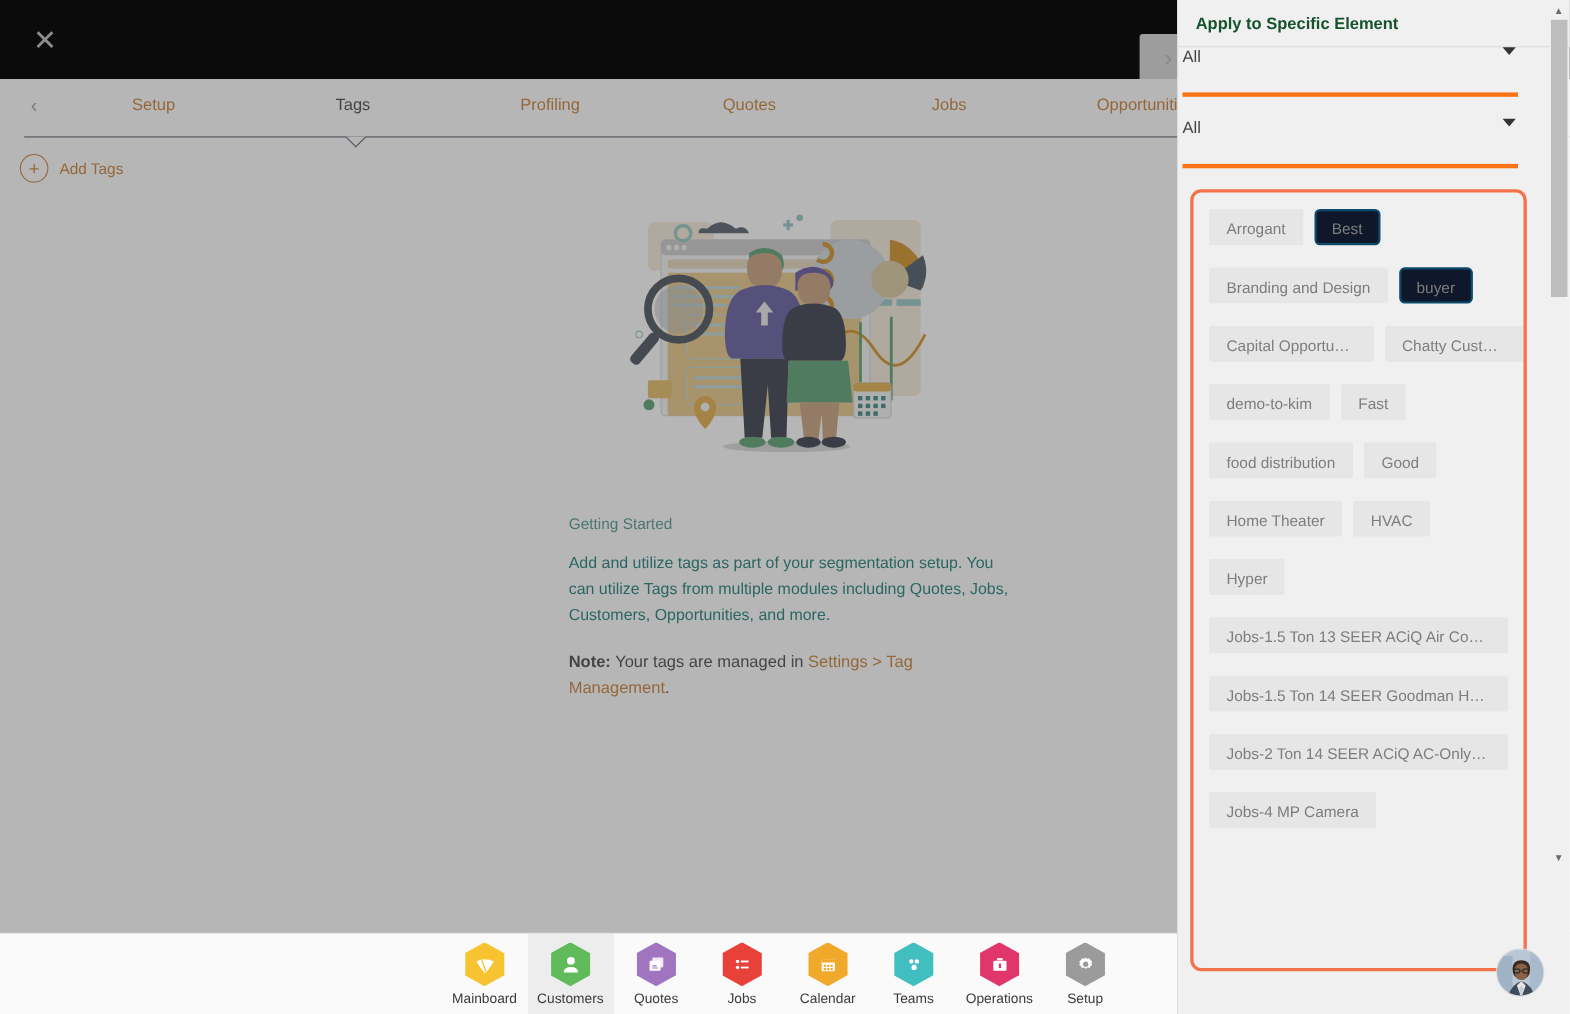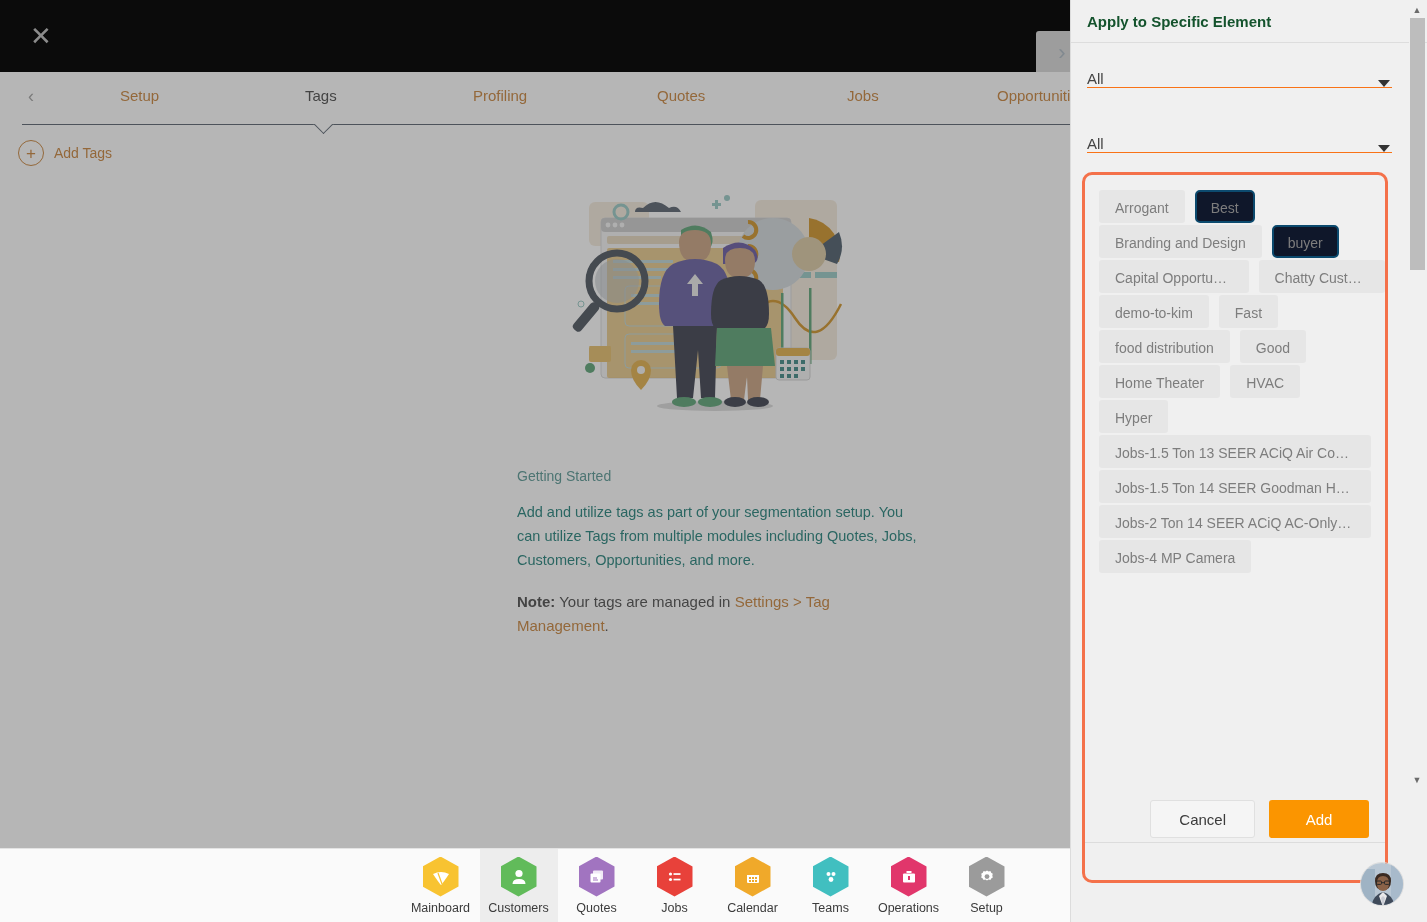--- a/index.html
+++ b/index.html
@@ -123,43 +123,43 @@
     background: #f0f0f0; border-left: 1px solid #dcdcdc;
   }
   .panel-header {
     position: absolute; left: 0; top: 0; width: 357px; height: 43px;
     display: flex; align-items: center; padding-left: 16px;
     border-bottom: 1px solid #dddddd; background: #f0f0f0;
   }
   .panel-title { font-size: 15px; font-weight: bold; color: #14532d; }
 
   .sel-row {
-    position: absolute; left: 16px; width: 305px; height: 45px;
-    border-bottom: 1px solid #f97316; display: flex; align-items: flex-end;
+    position: absolute; left: 4px; width: 305px; height: 45px;
+    border-bottom: 4px solid #f97316; display: flex; align-items: flex-start;
     cursor: pointer;
   }
   .sel-value { font-size: 15px; color: #444; flex: 1; }
   .caret-dn {
     width: 0; height: 0; border-left: 6px solid transparent;
     border-right: 6px solid transparent; border-top: 7px solid #333;
     margin-right: 2px;
   }
 
   
   .tagbox {
     position: absolute; left: 1082px; top: 172px; width: 306px; height: 711px;
     border: 3px solid #f4714a; border-radius: 10px; pointer-events: none;
     z-index: 30;
   }
 
   .tags-scroll {
     position: absolute; left: 1085px; top: 176px; width: 300px; height: 620px;
     overflow: hidden; padding: 14px 0 0 14px;
   }
-  .tag-rows { display: flex; flex-direction: column; gap: 2px; }
+  .tag-rows { display: flex; flex-direction: column; gap: 20px; }
   .tag-row { display: flex; gap: 10px; align-items: center; }
   .chip {
     background: #e6e6e6; border-radius: 3px; color: #7d7d7d;
     font-size: 14px; height: 33px; line-height: 33px; padding: 0 14px;
     white-space: nowrap; overflow: hidden; text-overflow: ellipsis;
     border: 2px solid transparent; cursor: pointer;
   }
   .chip.selected {
     background: #0f172a; border: 2px solid #0c4a6e; border-radius: 5px;
   }
@@ -501,24 +501,20 @@
         <div class="chip wide">Jobs-2 Ton 14 SEER ACiQ AC-Only Packa…</div>
       </div>
       <div class="tag-row">
         <div class="chip">Jobs-4 MP Camera</div>
       </div>
     </div>
   </div>
 
   <div class="tagbox"></div>
 
-  <div class="panel-actions">
-    <button class="btn-cancel">Cancel</button>
-    <button class="btn-add">Add</button>
-  </div>
 
   <div class="pscroll">
     <div class="arr up">▲</div>
     <div class="thumb"></div>
     <div class="arr dn">▼</div>
   </div>
 
   <div class="avatar">
     <svg width="44" height="44" viewBox="0 0 44 44">
       <rect width="44" height="44" fill="#b9c7d4"></rect>

